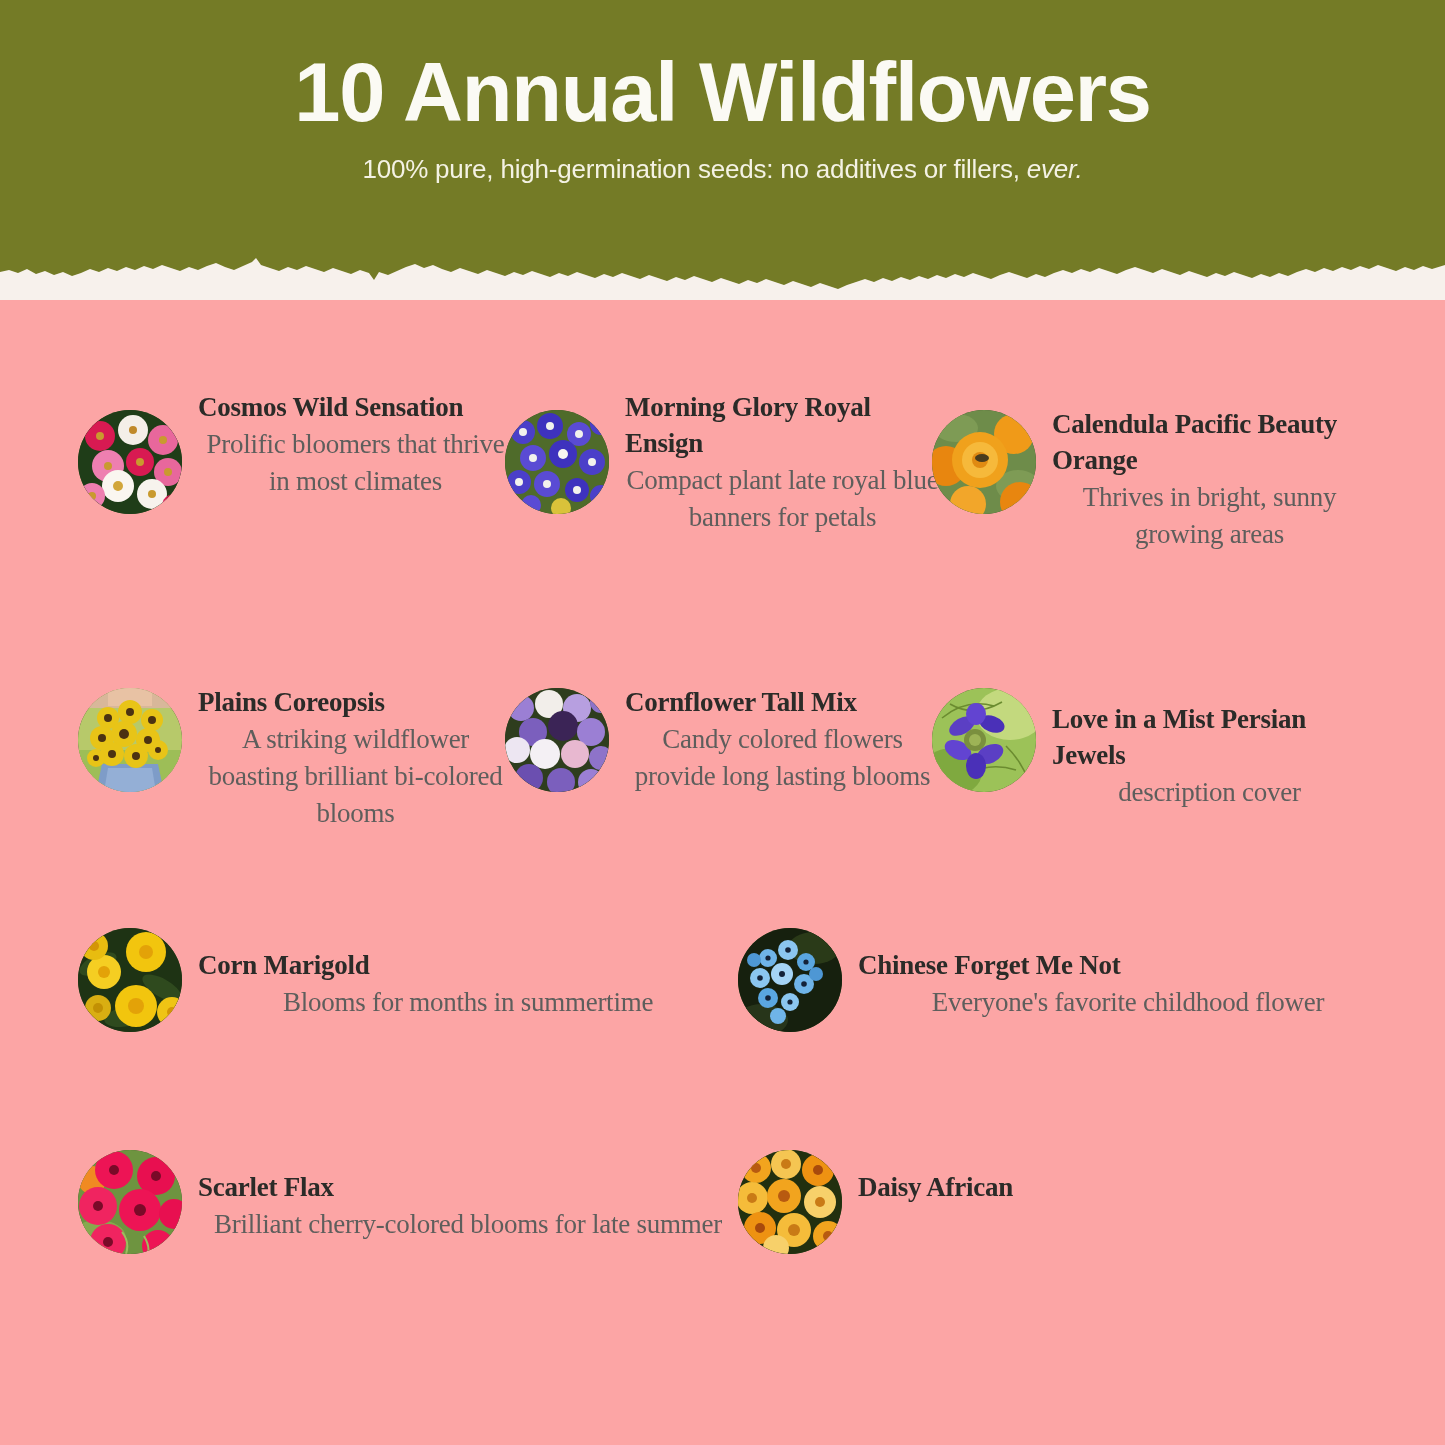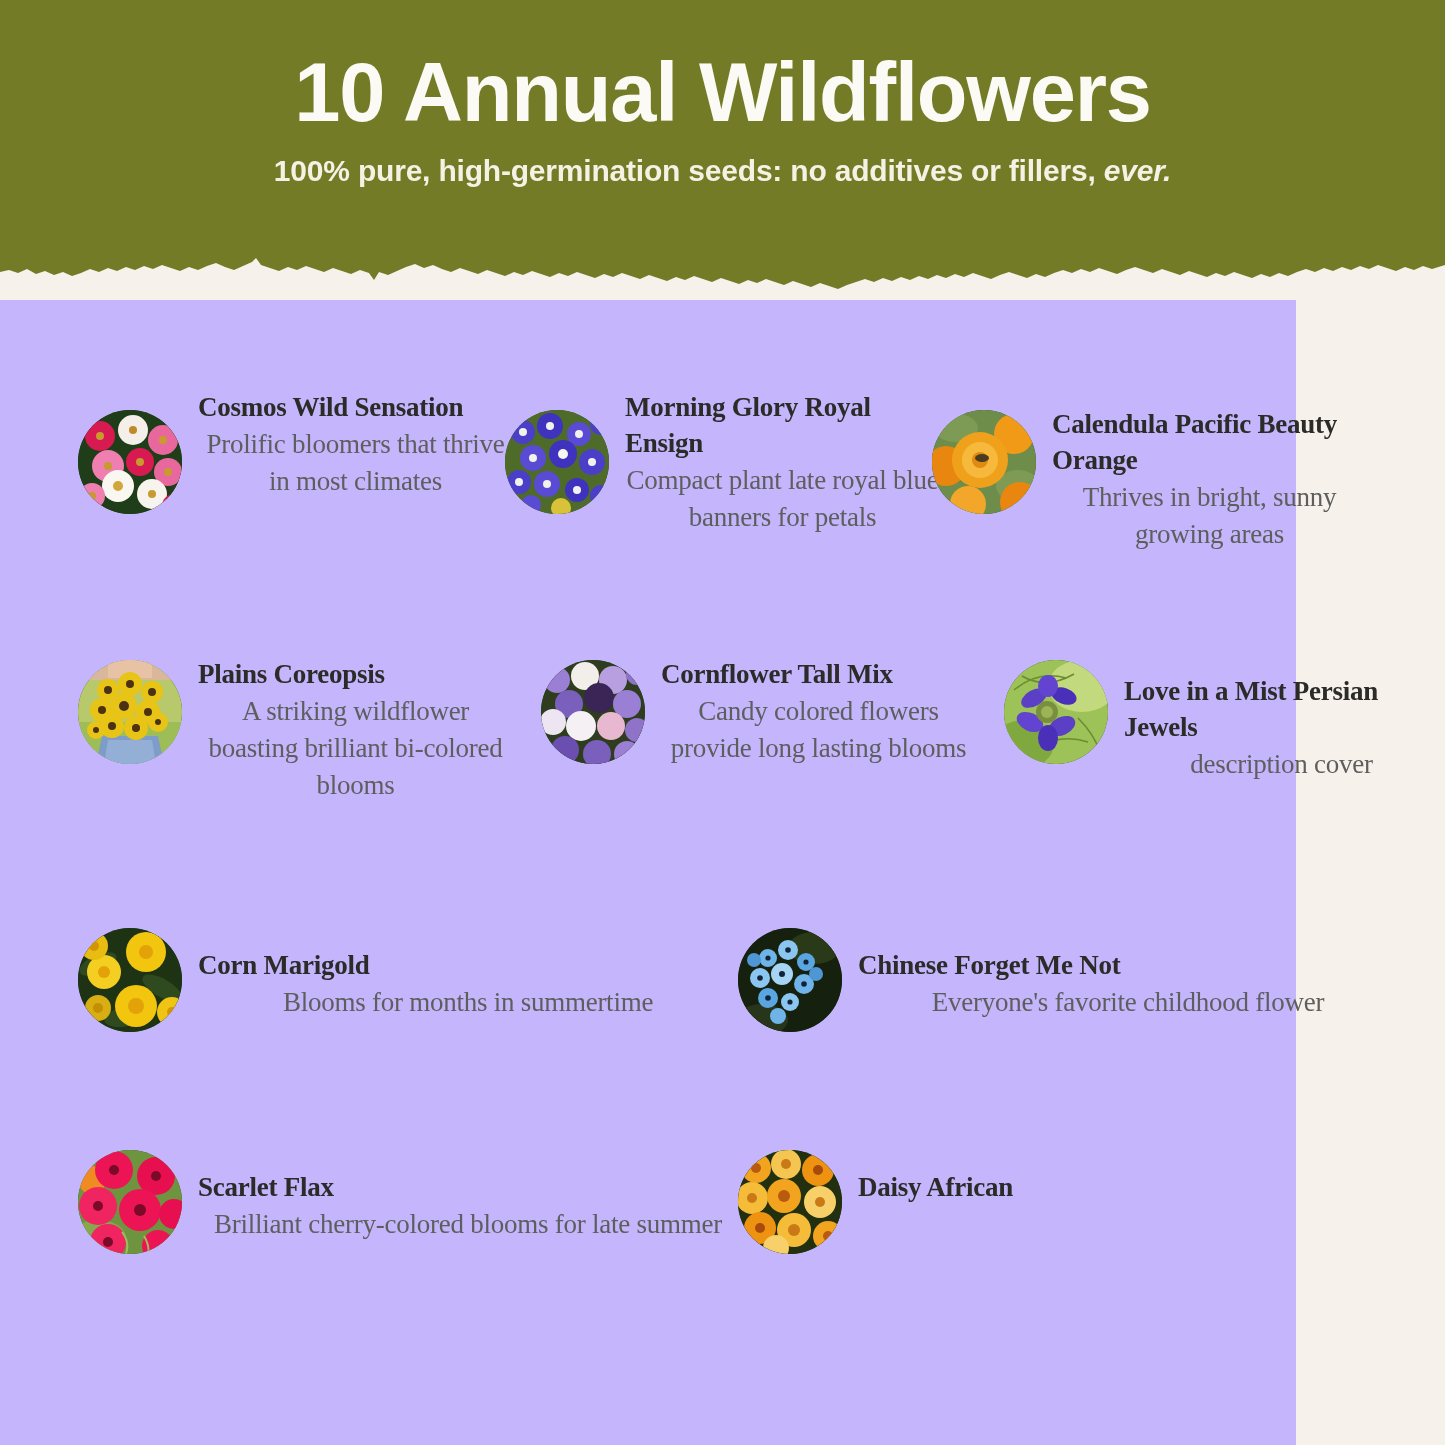--- a/index.html
+++ b/index.html
@@ -6,22 +6,22 @@
 
   html, body {
     width:1445px; height:1445px;
     background:#F7F1EC;
     font-family:"Liberation Sans", sans-serif;
     overflow:hidden;
   }
 
   #page {
     position:relative;
-    width:1296px; height:1445px;
-    background:#c4b5fd;
+    width:1445px; height:1445px;
+    background:#fca5a5;
   }
 
   
   .header {
     position:absolute;
     top:0; left:0;
     width:1445px; height:300px;
     background:#747B26;
     overflow:hidden;
   }
@@ -34,22 +34,22 @@
   .title {
     font-size:83px;
     font-weight:700;
     color:#FBFAF4;
     letter-spacing:-1.2px;
     line-height:1.08;
     white-space:nowrap;
   }
   .subtitle {
     margin-top:16px;
-    font-size:30px;
-    font-weight:700;
+    font-size:26px;
+    font-weight:400;
     color:#F4F2E4;
     letter-spacing:-0.2px;
     white-space:nowrap;
   }
   .subtitle .em { font-style:italic; }
 
   
   .torn {
     position:absolute;
     left:0; bottom:-2px;
@@ -62,21 +62,21 @@
     position:absolute;
     top:300px; left:0;
     width:1445px;
     height:1145px;
     font-family:Liberation Serif, serif;
   }
 
   .row { position:absolute; left:0; width:1445px; display:flex; }
 
   .row-a { top:110px; }
-  .row-b { top:360px;gap:36px; }
+  .row-b { top:388px; }
   .row-c { top:628px; }
   .row-d { top:850px; }
 
   .cell {
     display:flex;
     align-items:flex-start;
     gap:16px;
   }
 
   

